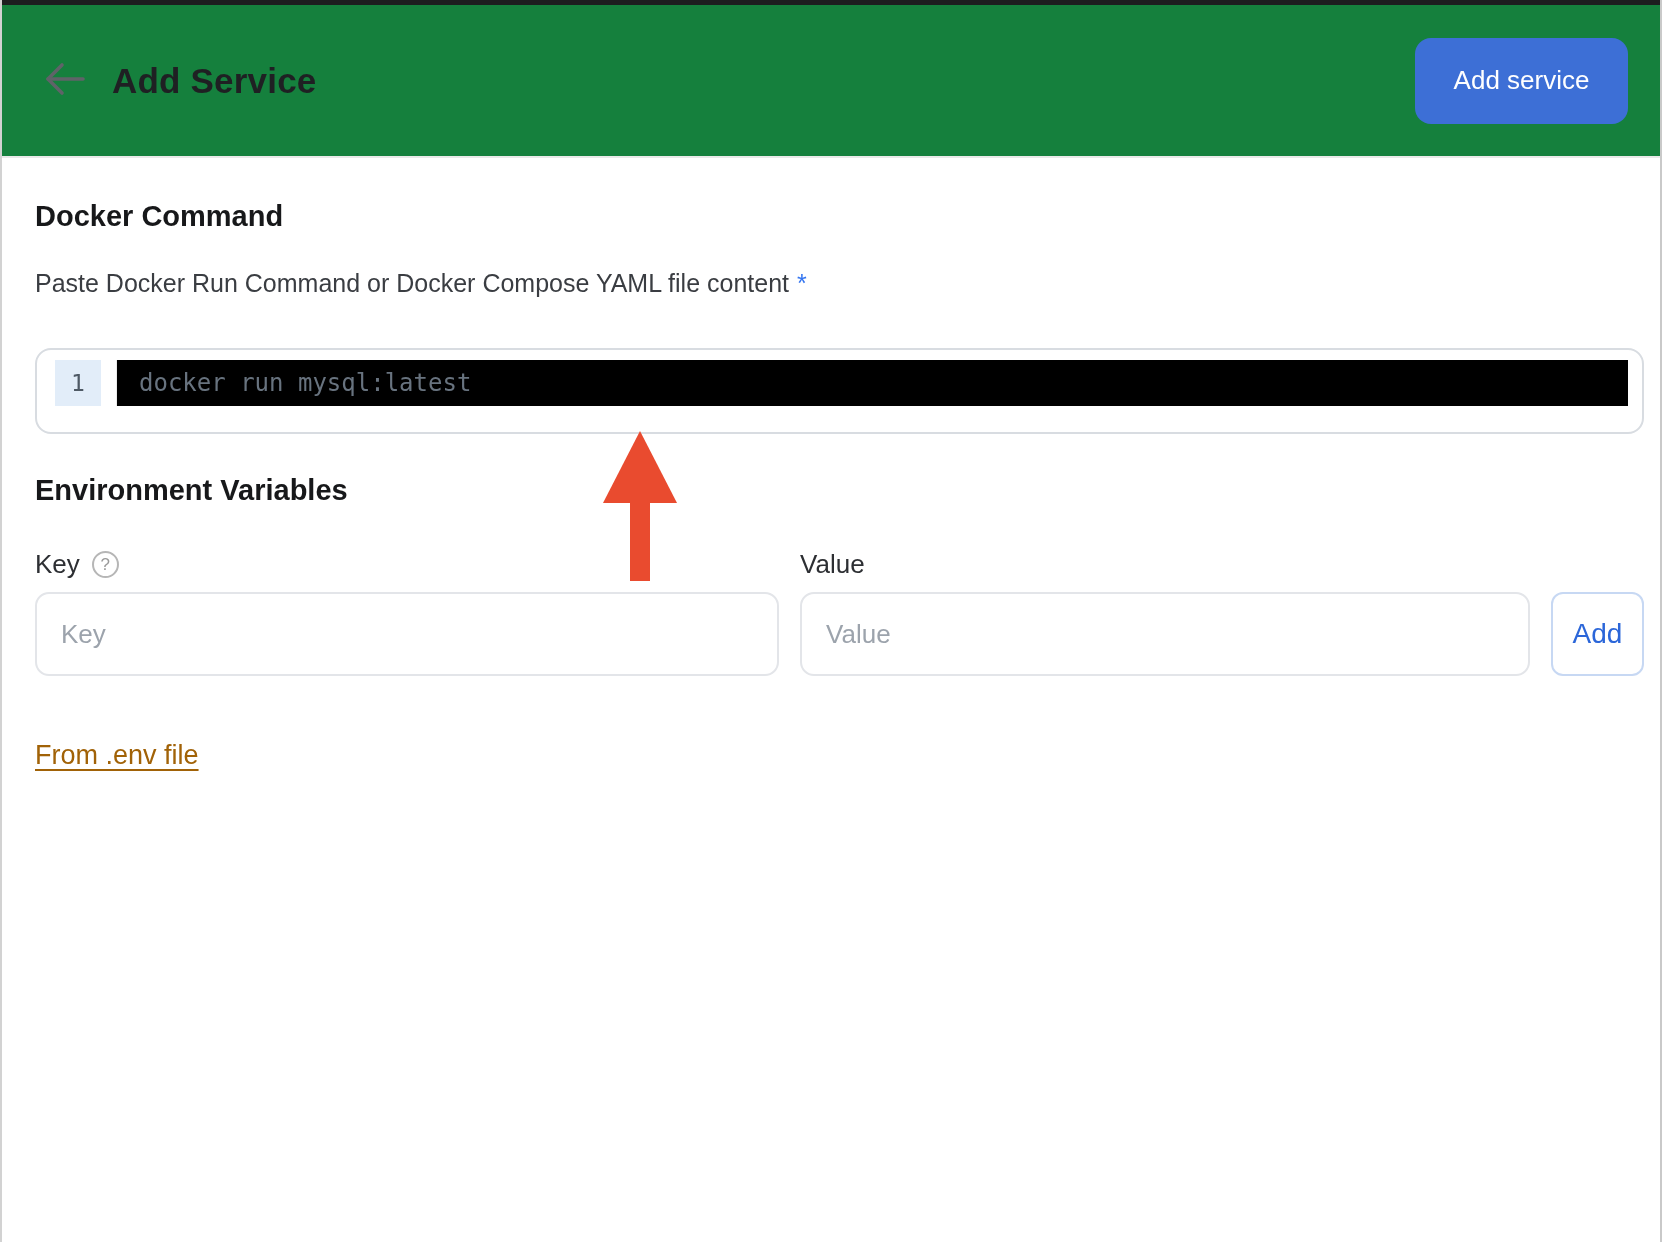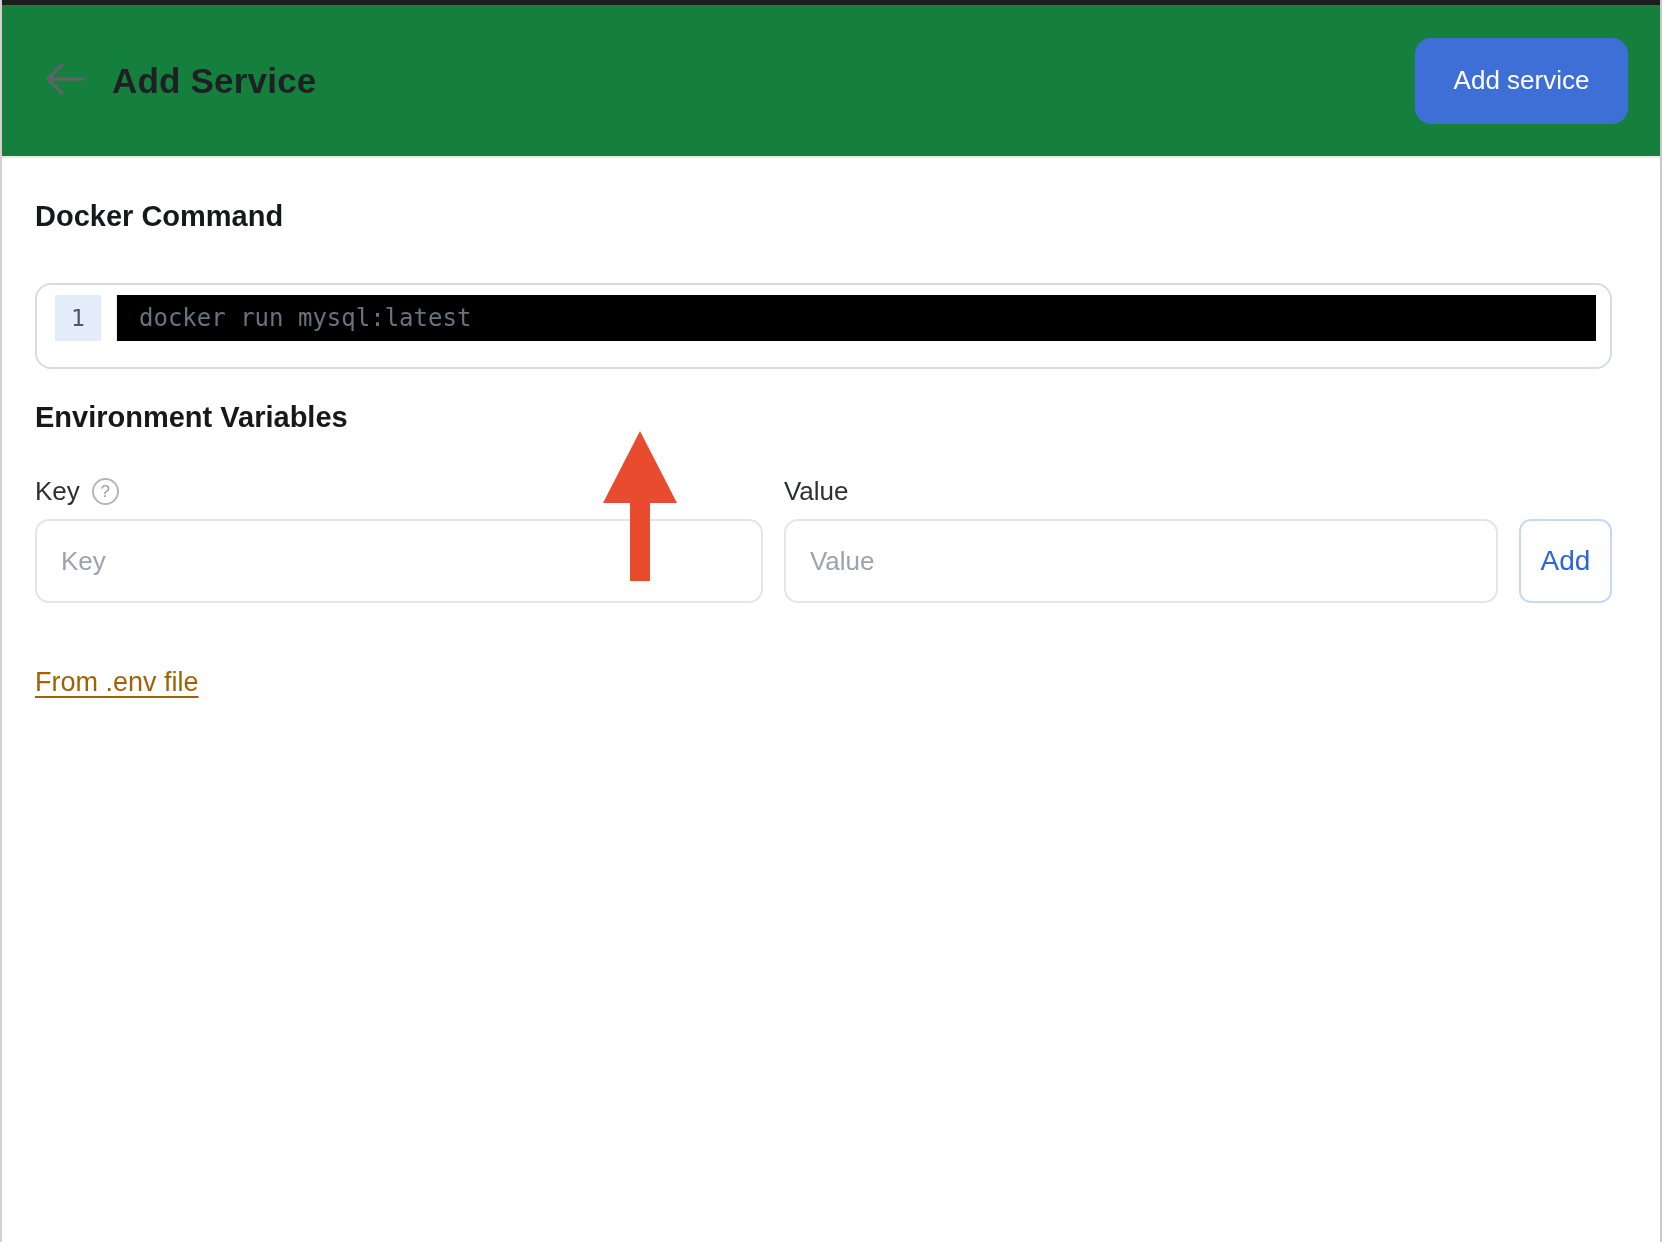--- a/index.html
+++ b/index.html
@@ -54,21 +54,21 @@
     border: none;
     border-radius: 16px;
     padding: 0 36px;
     height: 86px;
     min-width: 213px;
     cursor: pointer;
   }
   
   .main {
     position: relative;
-    padding: 30px 48px 0 33px;
+    padding: 30px 16px 0 33px;
   }
   .section-heading {
     font-size: 29px;
     font-weight: 600;
     color: #17181a;
   }
   #docker-heading { margin-top: 12px; }
   .field-label-row {
     margin-top: 36px;
     font-size: 25px;
@@ -141,21 +141,21 @@
     border-right: 37px solid transparent;
     border-bottom: 72px solid #E94B2F;
   }
   .annotation-arrow .shaft {
     width: 20px;
     height: 78px;
     margin: 0 auto;
     background: #E94B2F;
   }
   
-  #env-heading { margin-top: 32px; }
+  #env-heading { margin-top: 40px; }
   .env-grid {
     display: grid;
     grid-template-columns: 738fr 724fr 93px;
     column-gap: 21px;
   }
   .env-labels { margin-top: 42px; align-items: center; }
   .env-label {
     font-size: 26px;
     color: #2d2f33;
     display: flex;
@@ -226,20 +226,23 @@
     </button>
     <h1 class="page-title">Add Service</h1>
     <div class="header-spacer"></div>
     <button class="add-service-btn">Add service</button>
   </header>
 
   <main class="main">
 
     <h2 class="section-heading" id="docker-heading">Docker Command</h2>
 
+    <div class="field-label-row">
+      <span>Paste Docker Run Command or Docker Compose YAML file content</span><span class="required-marker">*</span>
+    </div>
 
     <div class="code-editor">
       <div class="code-line-row">
         <div class="gutter-cell">1</div>
         <div class="gutter-gap"></div>
         <div class="code-area">docker run mysql:latest</div>
       </div>
     </div>
 
     <h2 class="section-heading" id="env-heading">Environment Variables</h2>

